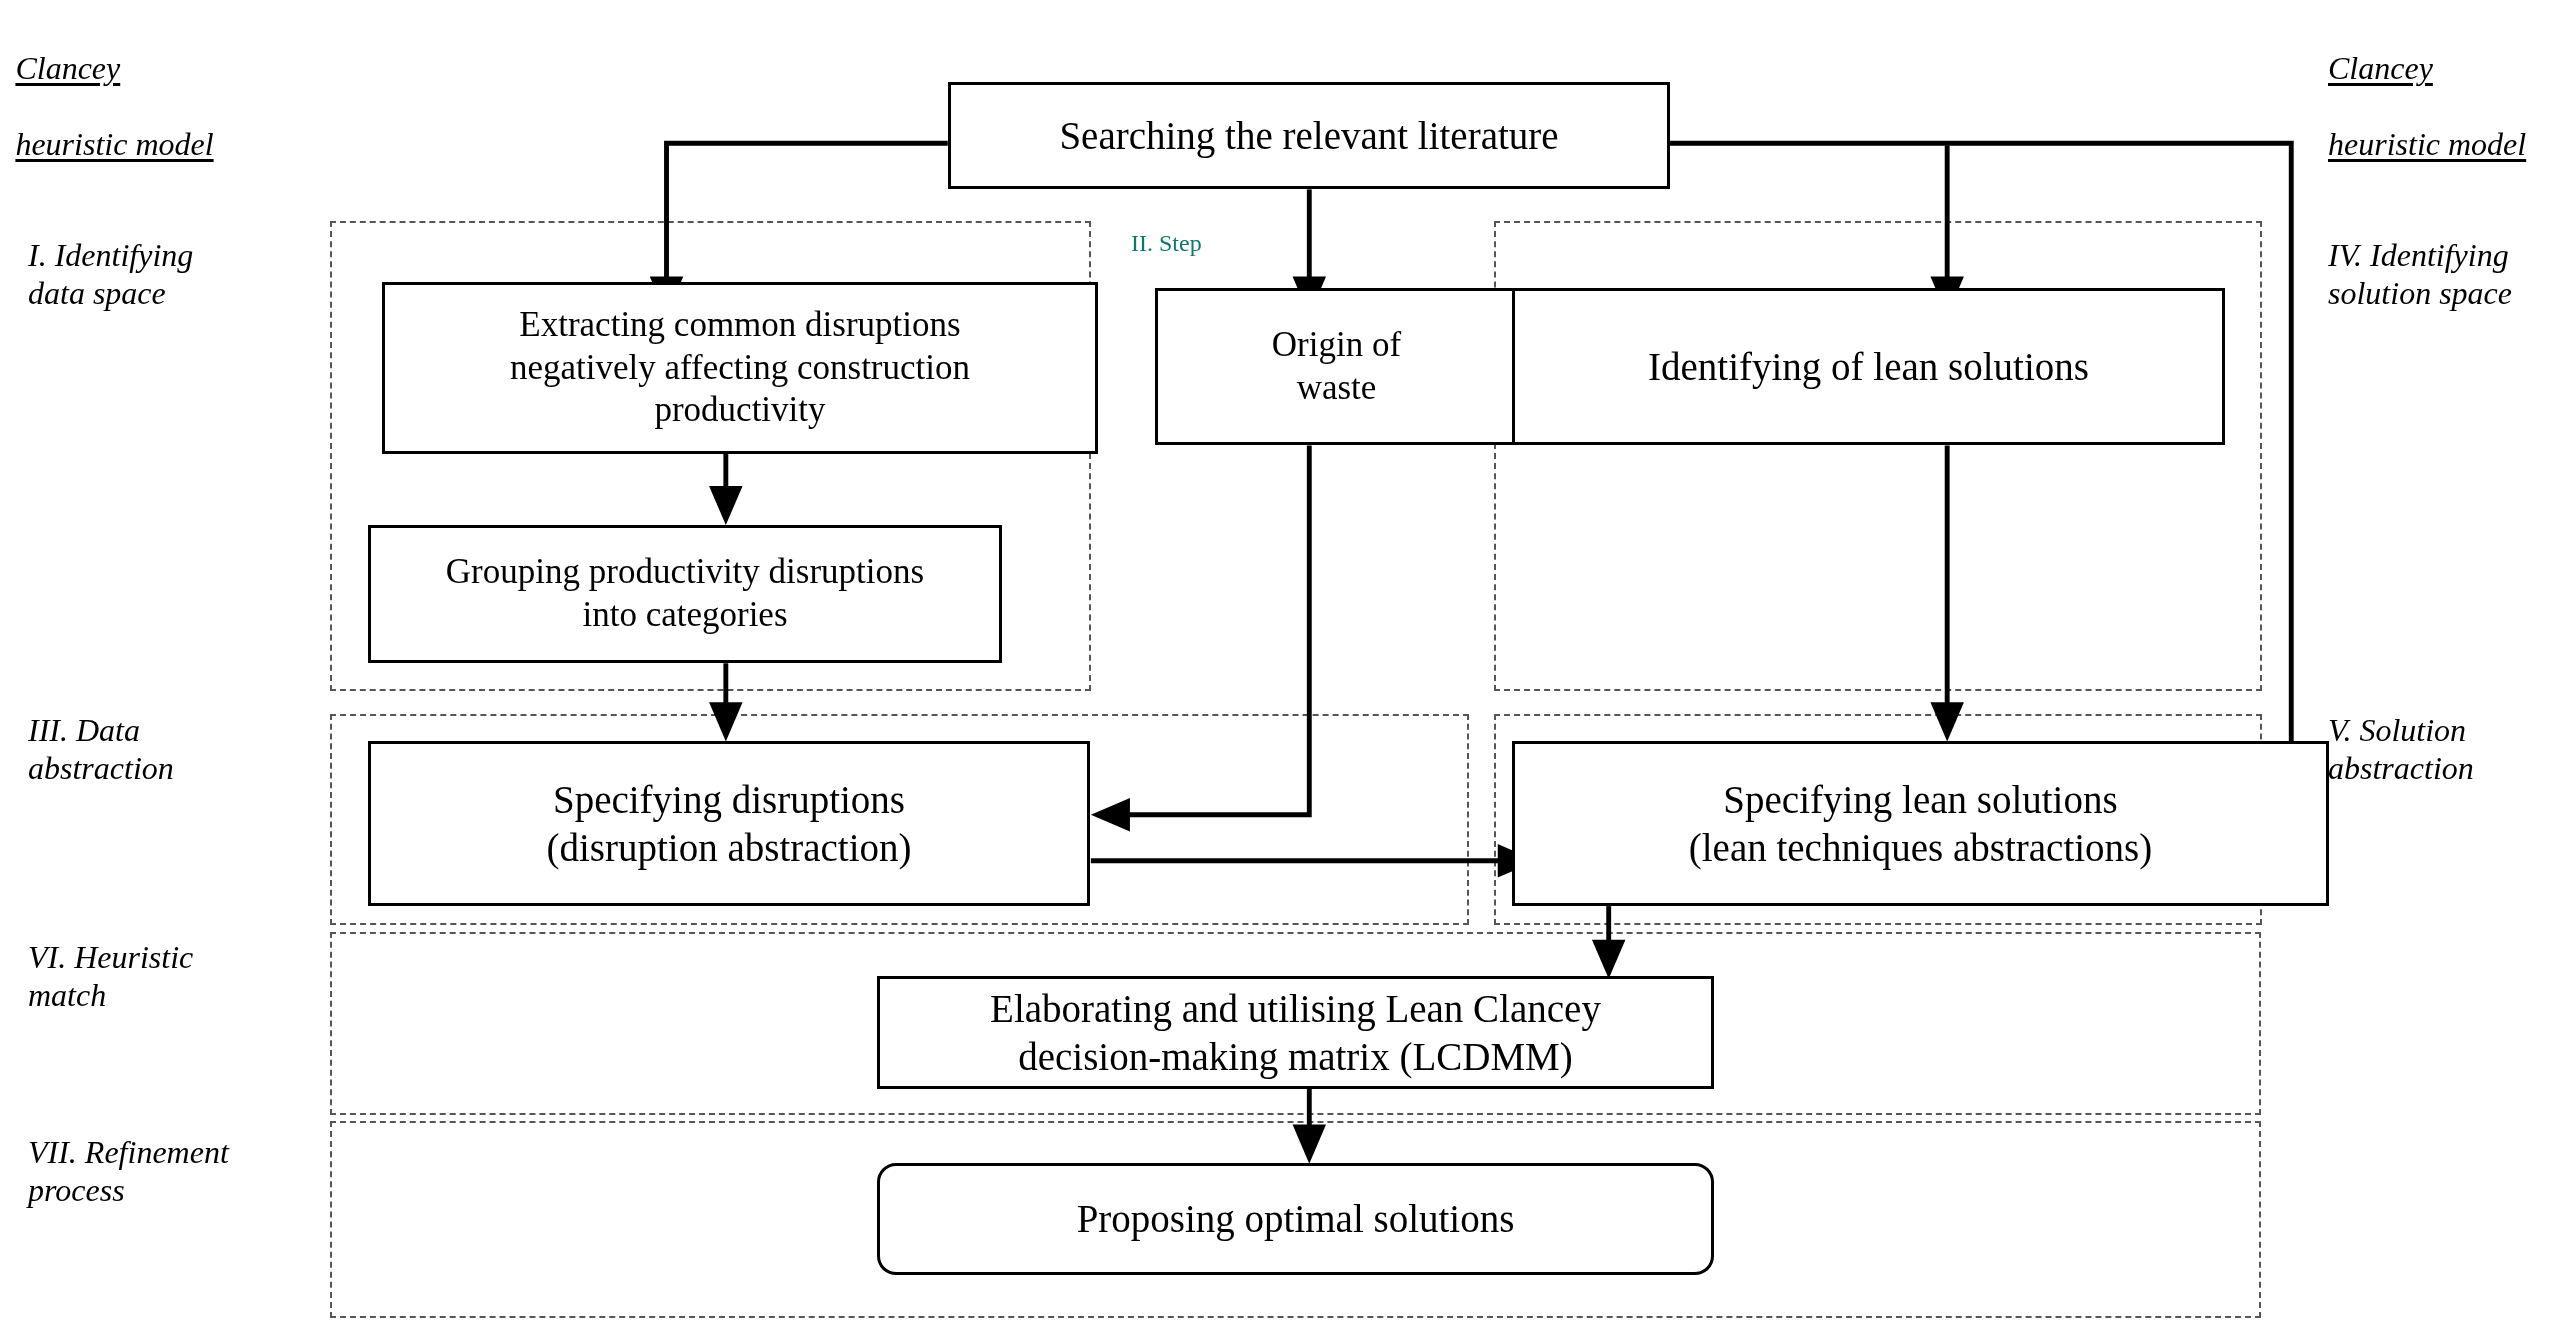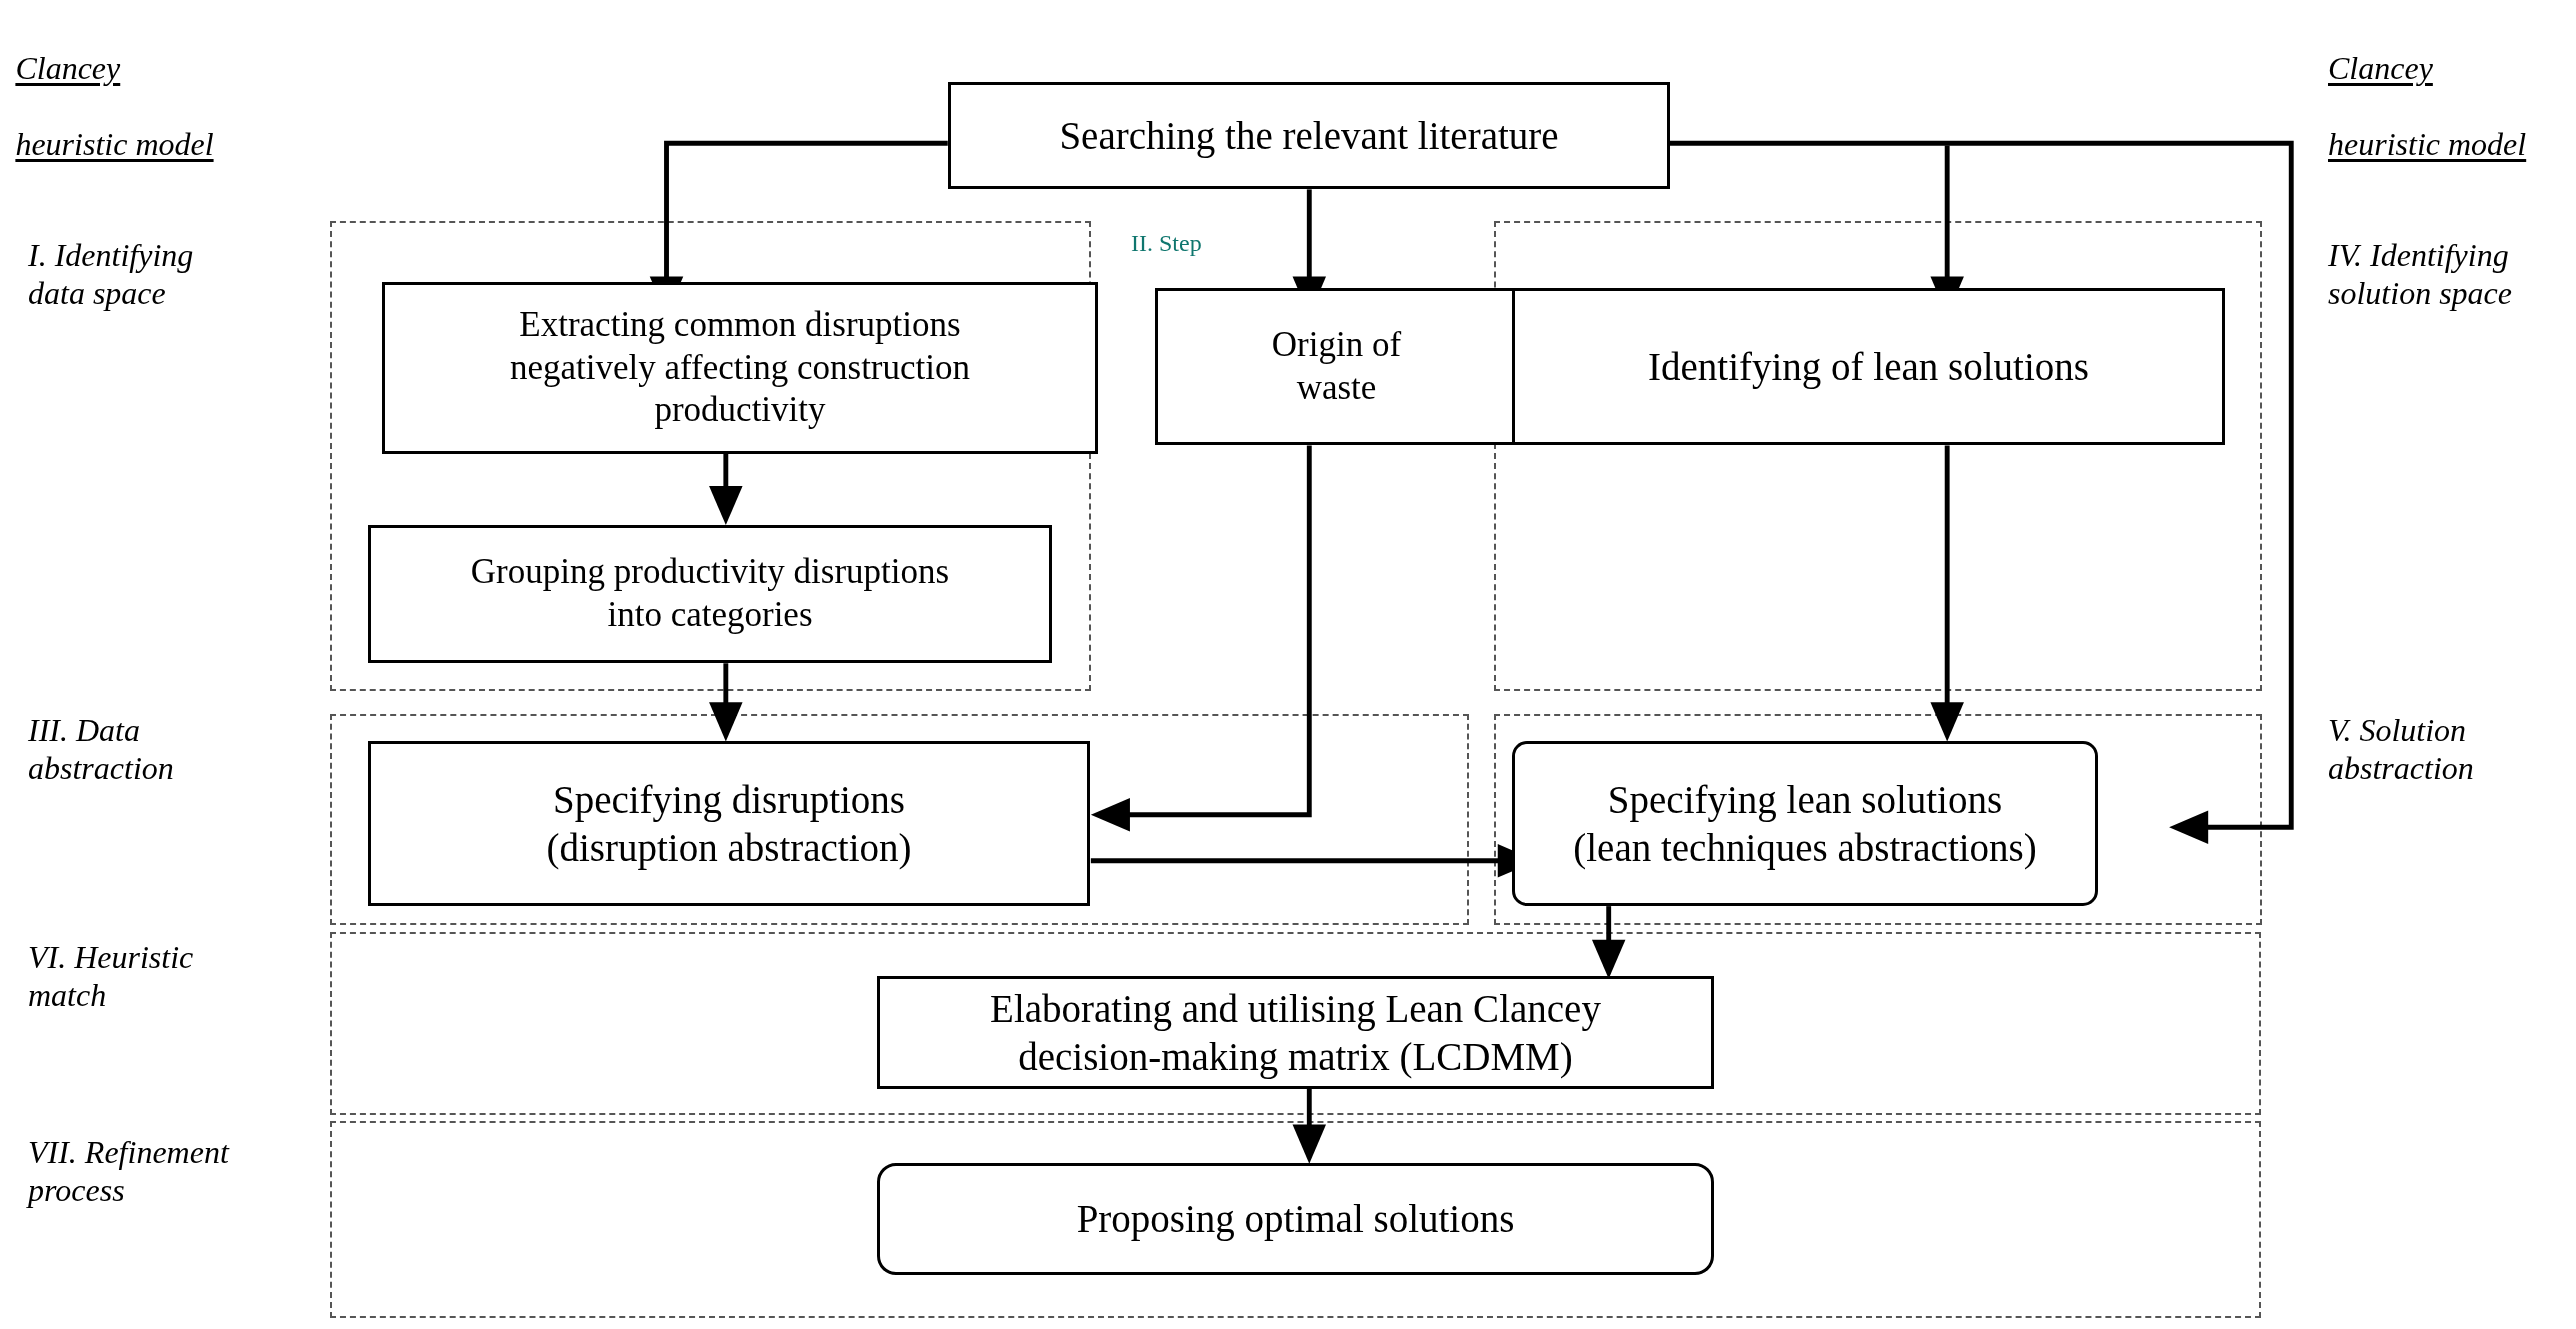--- a/index.html
+++ b/index.html
@@ -132,32 +132,32 @@
     <path d="M1876 1560 V 1615"></path>
     <polygon points="1852,1611 1900,1611 1876,1667"></polygon>
   </svg>
 
   <div class="node f1" style="left:948px;top:82px;width:722px;height:107px;">Searching the relevant literature</div>
 
   <div class="node f2" style="left:368px;top:282px;width:716px;height:172px;margin-left:14px;">Extracting common disruptions
 negatively affecting construction
 productivity</div>
 
-  <div class="node f2" style="left:368px;top:525px;width:684px;height:138px;">Grouping productivity disruptions
+  <div class="node f2" style="left:368px;top:525px;width:634px;height:138px;">Grouping productivity disruptions
 into categories</div>
 
   <div class="node f2" style="left:1155px;top:288px;width:363px;height:157px;">Origin of
 waste</div>
 
   <div class="node f1" style="left:1512px;top:288px;width:713px;height:157px;">Identifying of lean solutions</div>
 
   <div class="node f1" style="left:368px;top:741px;width:722px;height:165px;">Specifying disruptions
 (disruption abstraction)</div>
 
-  <div class="node f1" style="left:1512px;top:741px;width:586px;height:165px;border-radius:15px;">Specifying lean solutions
+  <div class="node f1" style="left:1512px;top:741px;width:817px;height:165px;">Specifying lean solutions
 (lean techniques abstractions)</div>
 
   <div class="node f1" style="left:877px;top:976px;width:837px;height:113px;">Elaborating and utilising Lean Clancey
 decision-making matrix (LCDMM)</div>
 
   <div class="node f1" style="left:877px;top:1163px;width:837px;height:112px;border-radius:19px;">Proposing optimal solutions</div>
 
 </div>
 
 

